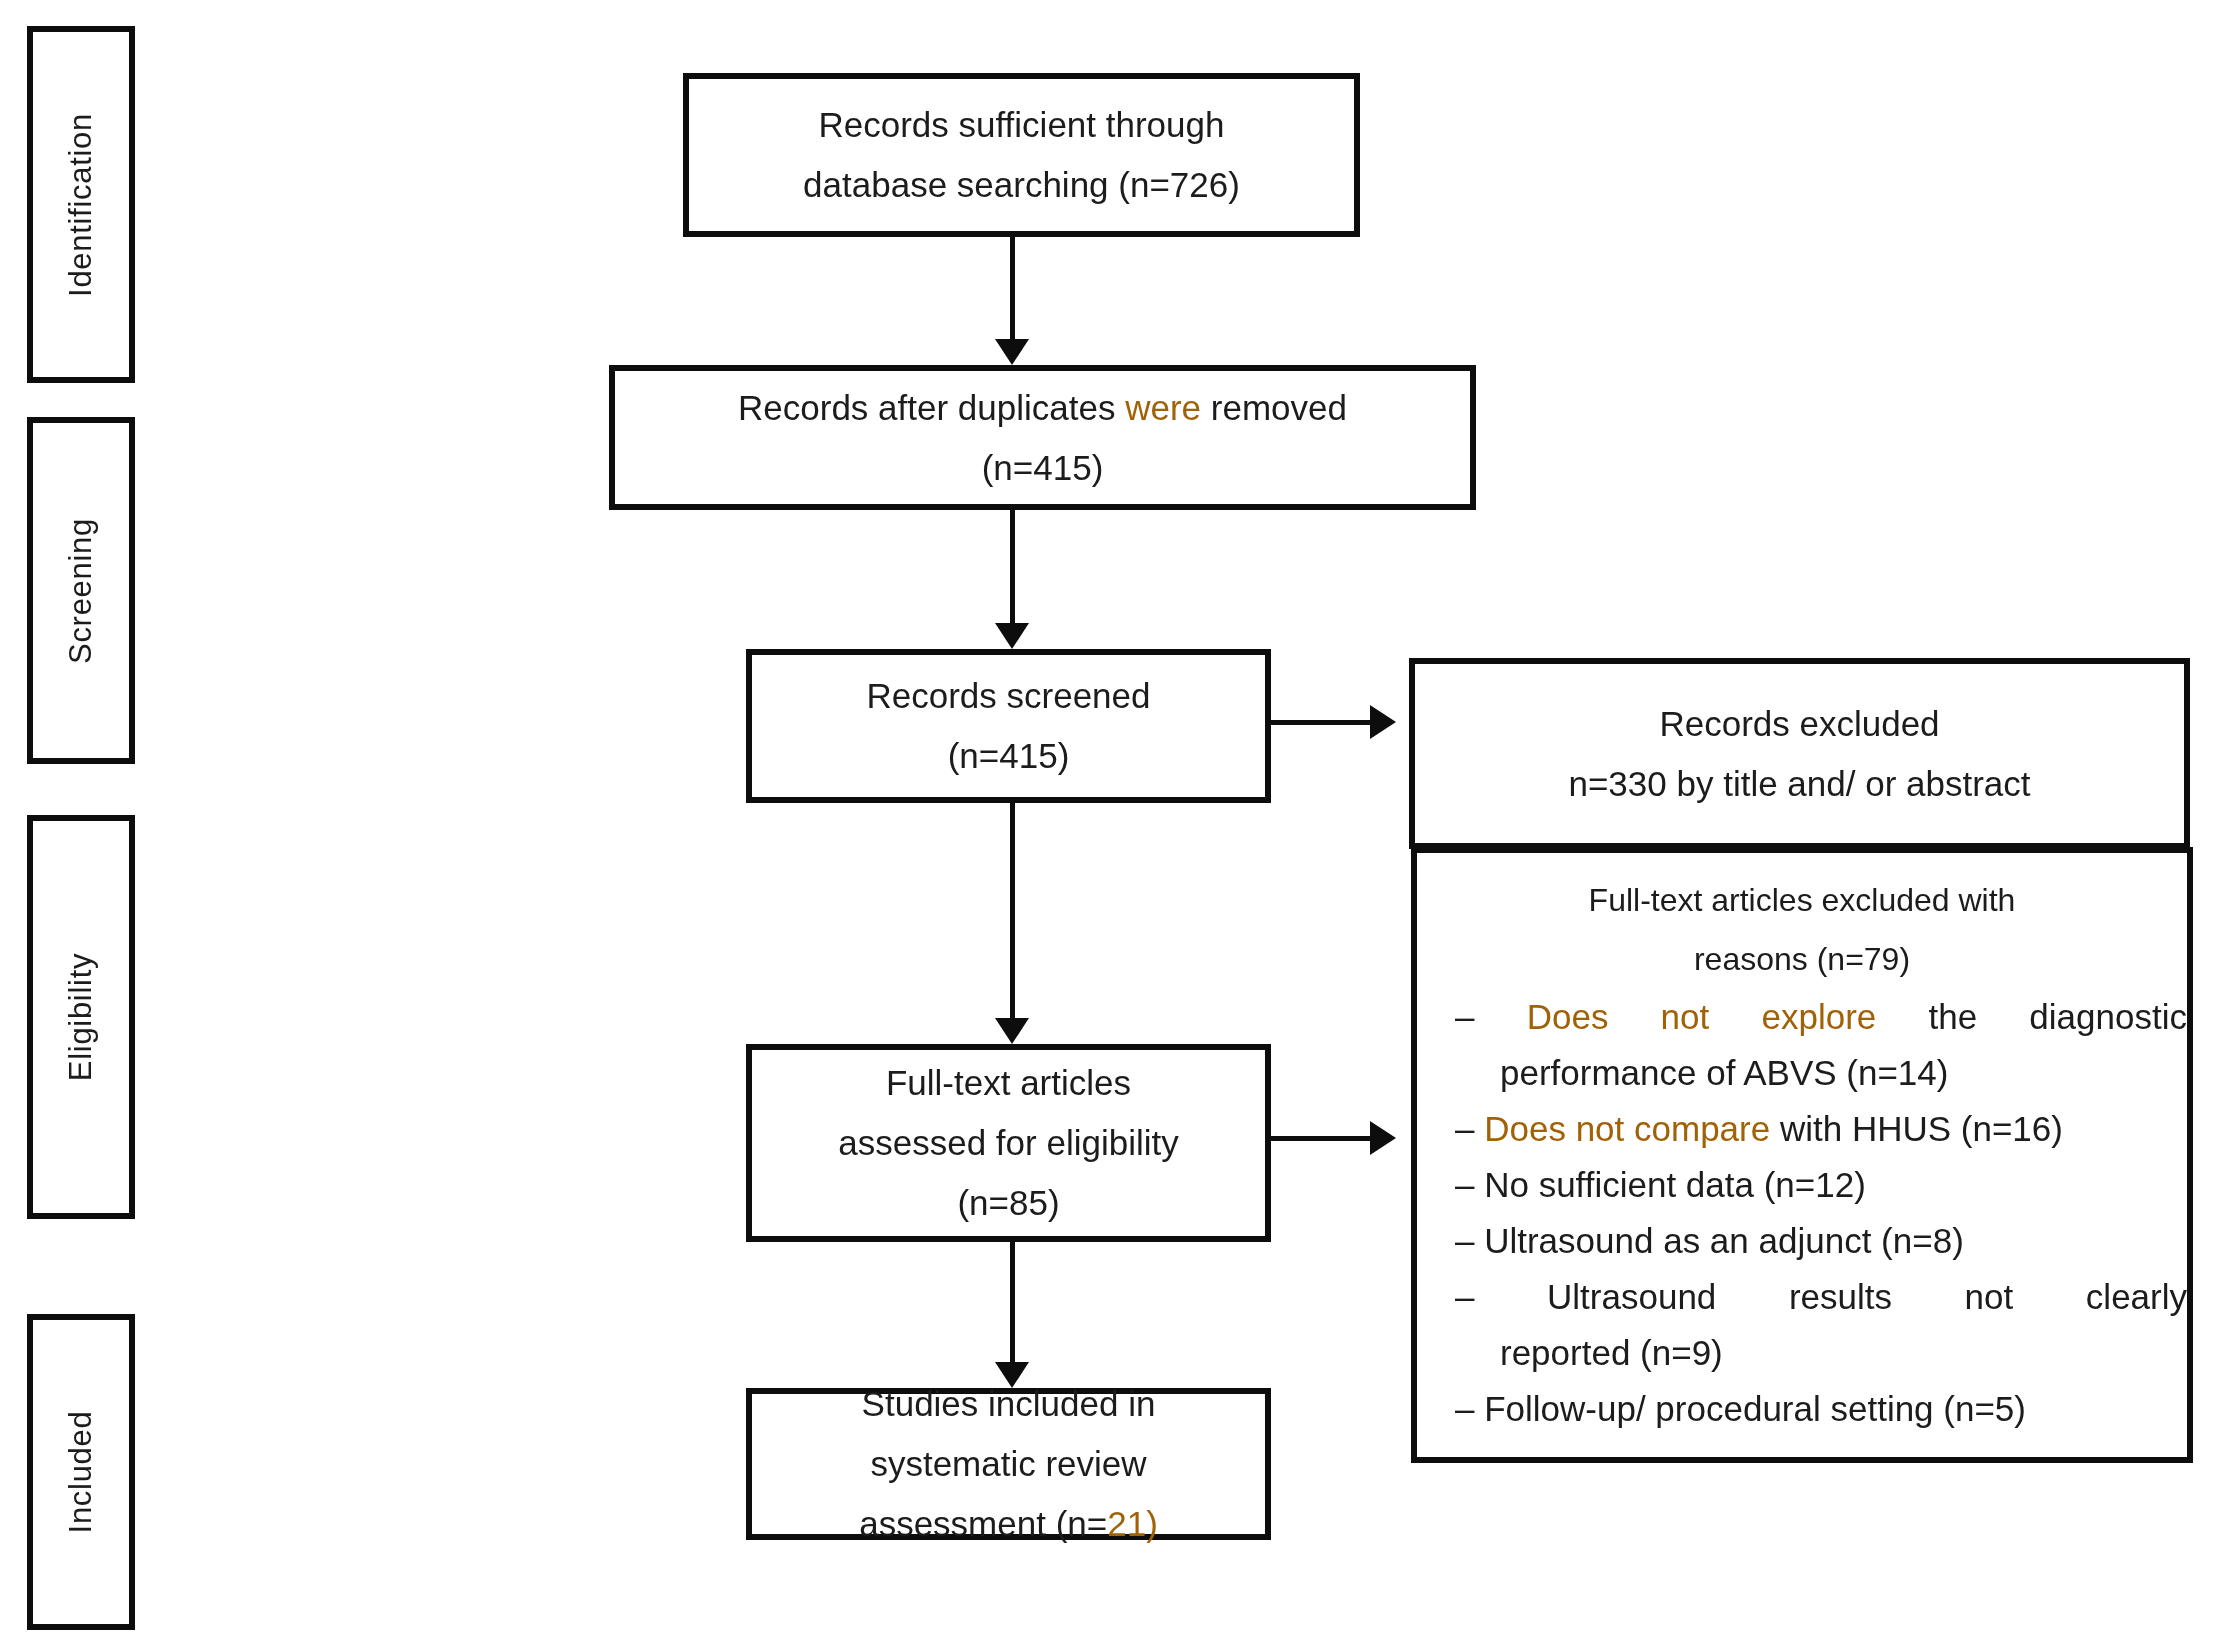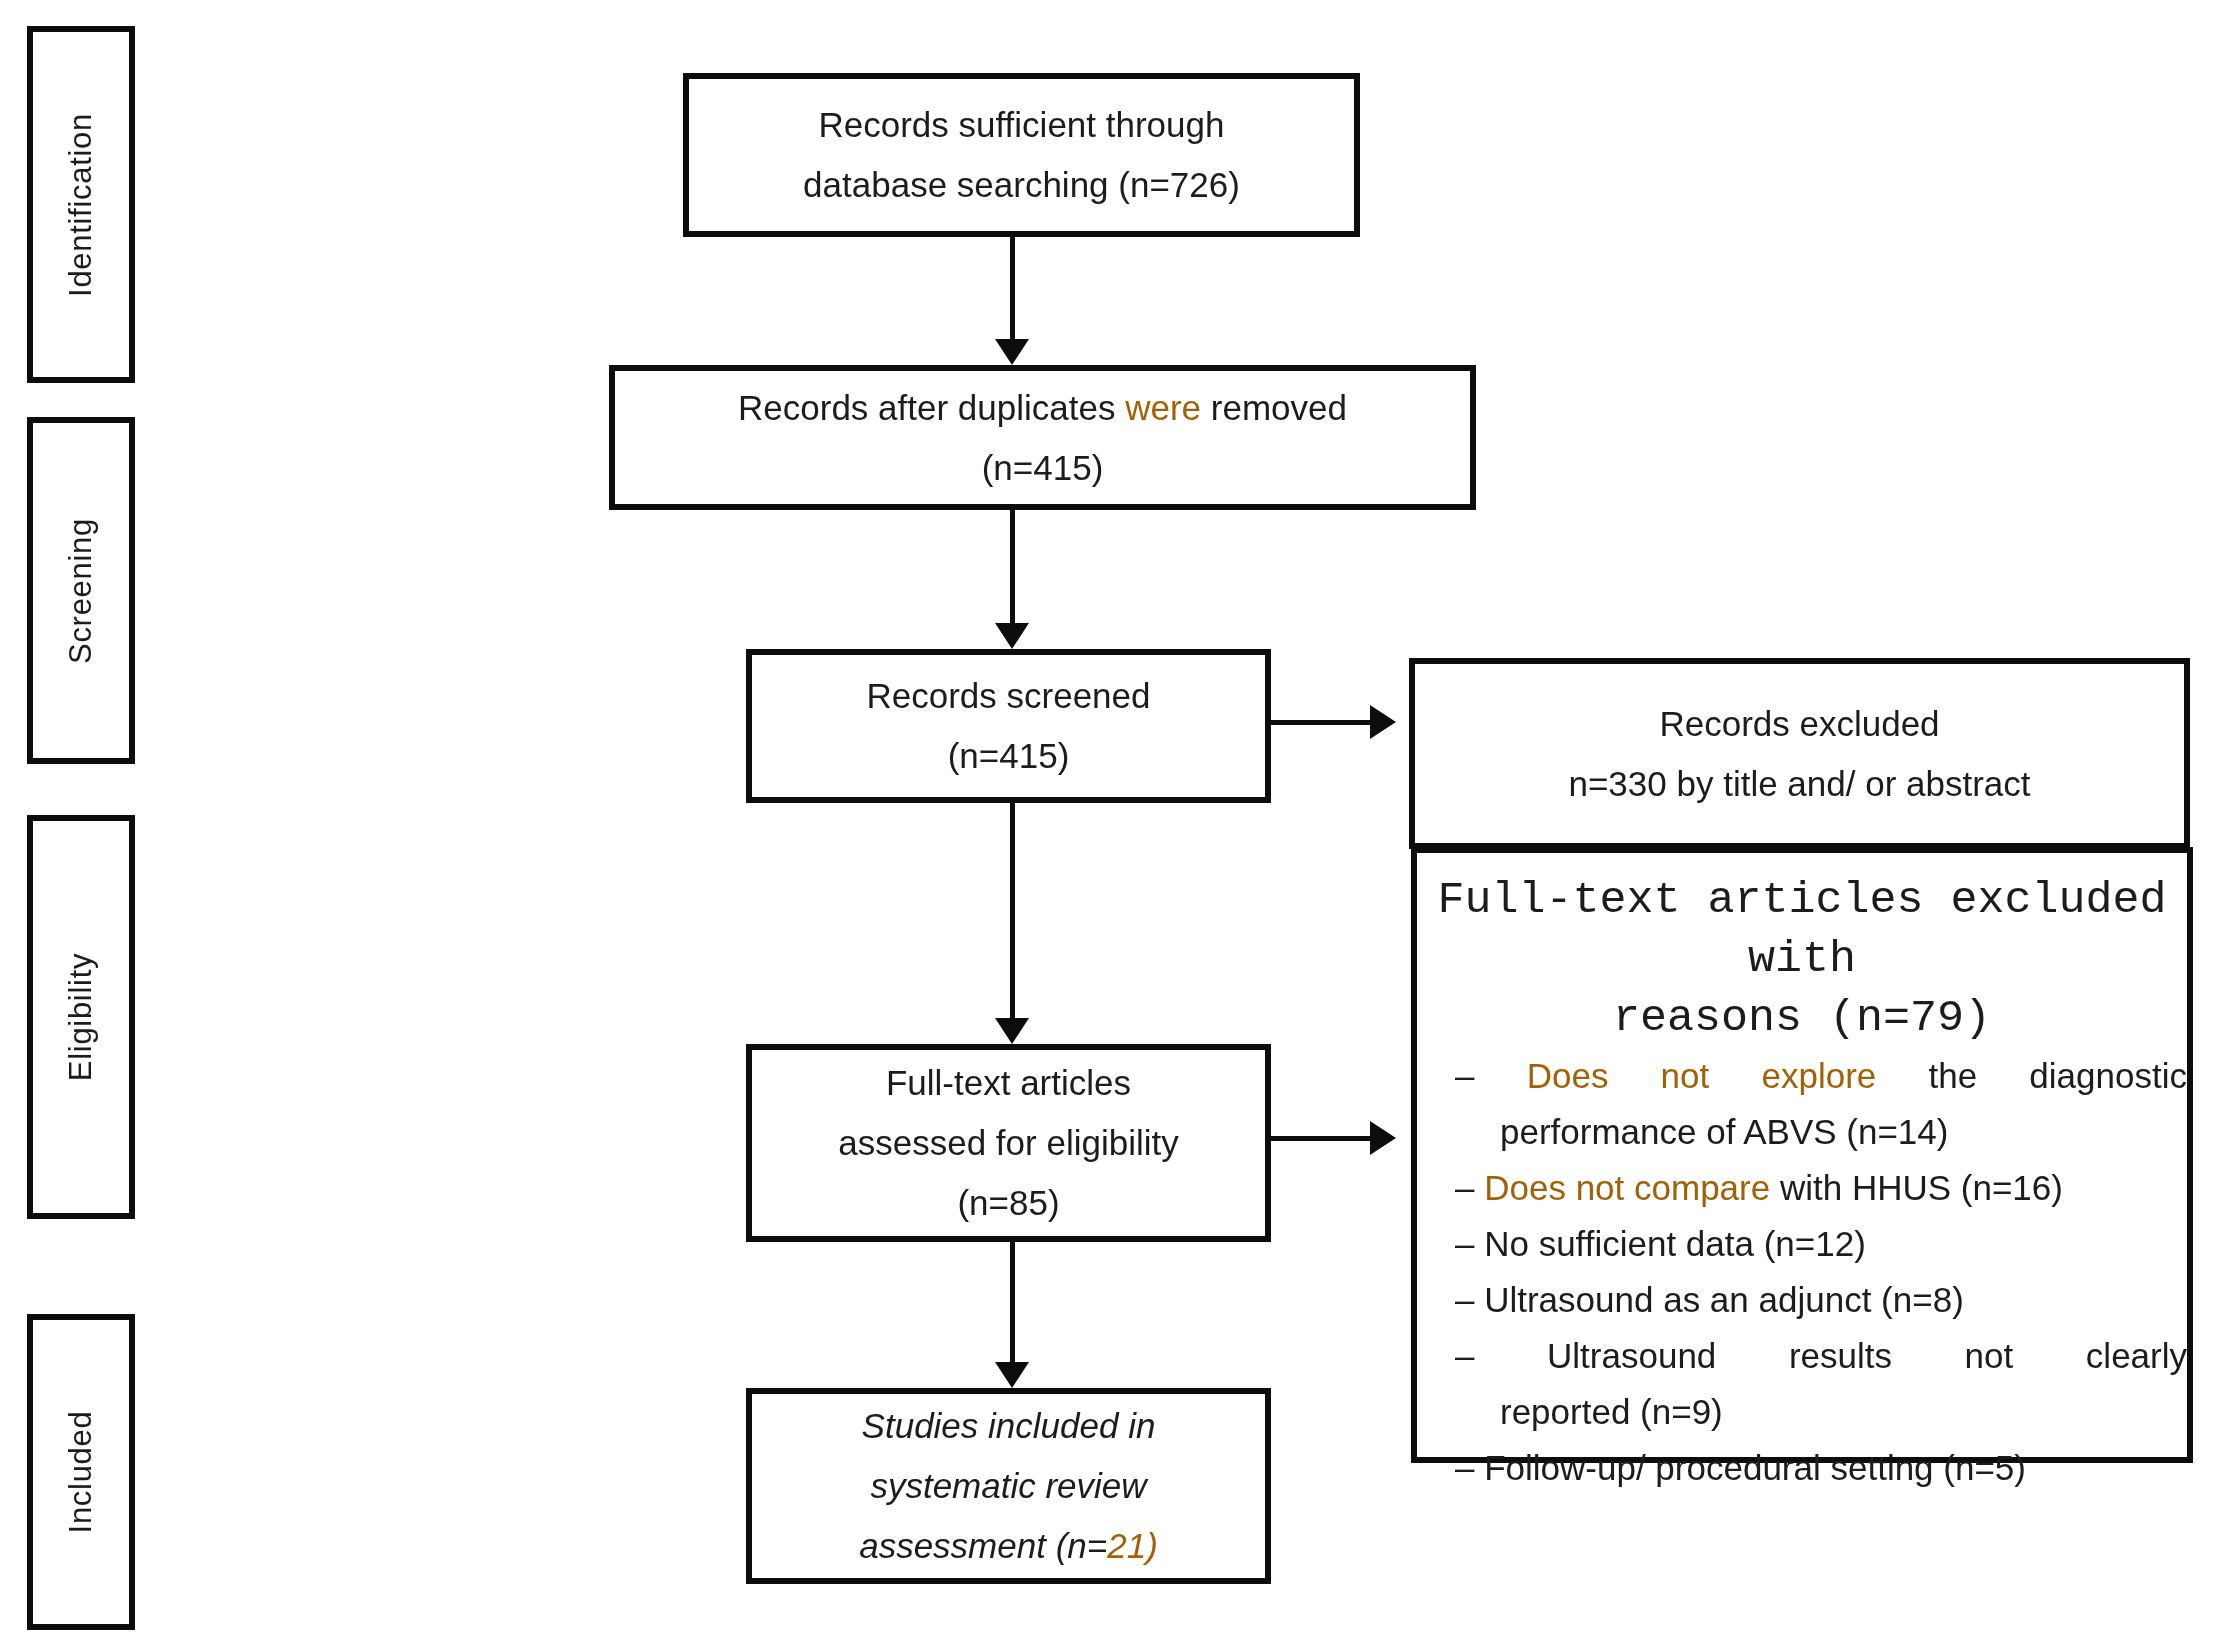--- a/index.html
+++ b/index.html
@@ -56,21 +56,21 @@
     border-bottom: 17.6px solid transparent;
     border-left: 26px solid #0d0d0d;
   }
   
   .rbox2 {
     display: block;
     text-align: left;
     padding-top: 18px;
     line-height: 56px;
   }
-  .r-title { text-align: center; font-size: 45px; line-height: 59px; font-family: Liberation Mono, monospace; }
+  .r-title { text-align: center; font-size: 32px; line-height: 59px; }
   .r-line {
     text-align: left;
     font-size: 35px;
     line-height: 56px;
     padding-left: 38px;
     white-space: nowrap;
   }
   .r-line.justify {
     white-space: normal;
     text-align: justify;
@@ -108,21 +108,21 @@
   <div>Records screened</div>
   <div>(n=415)</div>
 </div>
 
 <div class="box" style="left:746px; top:1044px; width:525px; height:198px;">
   <div>Full-text articles</div>
   <div>assessed for eligibility</div>
   <div>(n=85)</div>
 </div>
 
-<div class="box" style="left:746px; top:1388px; width:525px; height:196px;font-style:italic;">
+<div class="box" style="left:746px; top:1388px; width:525px; height:152px;">
   <div>Studies included in</div>
   <div>systematic review</div>
   <div><span>assessment (n=</span><span class="red">21)</span></div>
 </div>
 
 <div class="box" style="left:1409px; top:658px; width:781px; height:191px;">
   <div>Records excluded</div>
   <div>n=330 by title and/ or abstract</div>
 </div>
 

